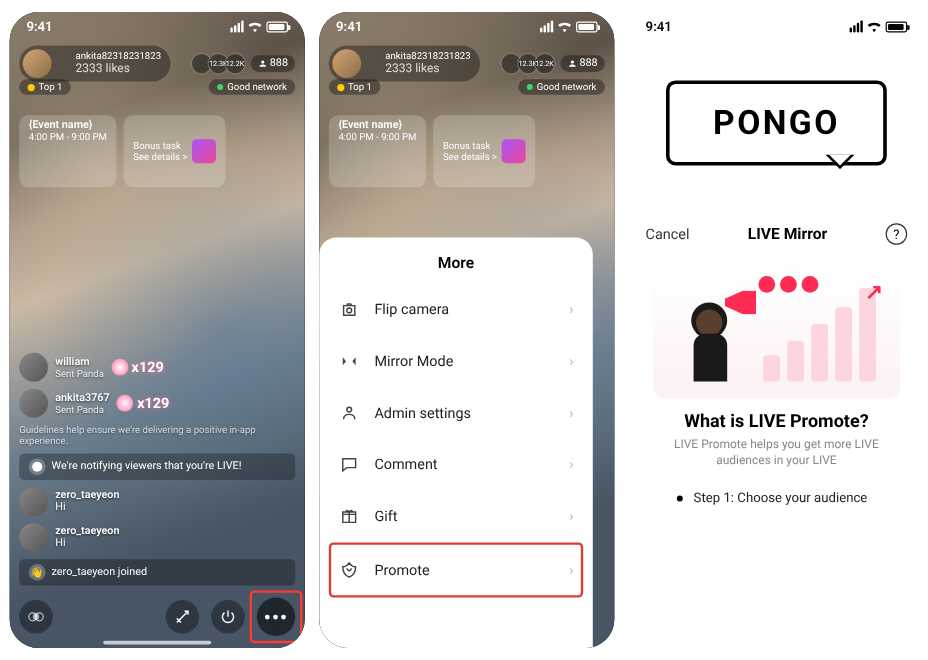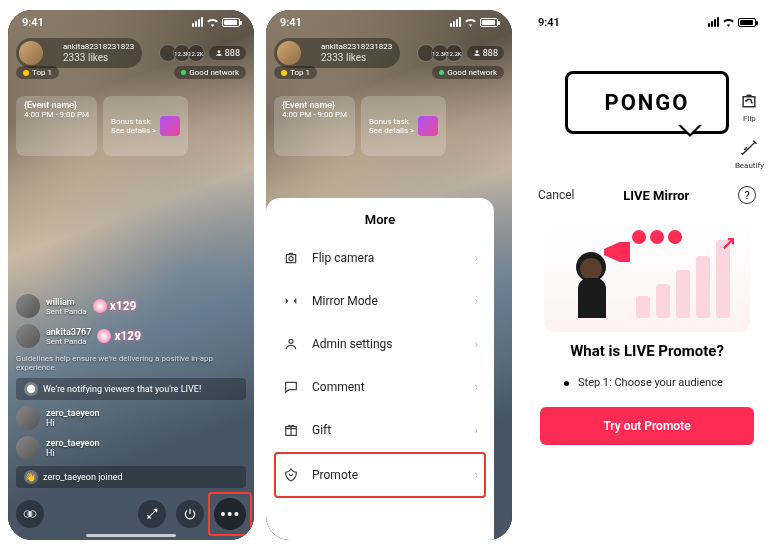--- a/index.html
+++ b/index.html
@@ -154,21 +154,21 @@
   .menu-item .icon{width:18px;height:18px;display:flex;align-items:center;justify-content:center;color:#444;}
   .menu-item .chev{margin-left:auto;color:#bbb;}
   .promote-highlight{border:2px solid #e03c31;border-radius:4px;margin:0 -6px;padding-left:6px;padding-right:6px;}
 
   
   .p3-top {
     position:absolute;top:0;left:0;right:0;height:170px;
     background:#fff;z-index:1;
     display:flex;align-items:center;justify-content:center;
   }
-  .bubble{position:relative;background:#fff;border:3px solid #000;border-radius:8px;padding:16px 36px;font-size:22px;font-weight:700;letter-spacing:2px;margin-top:14px;}
+  .bubble{position:relative;background:#fff;border:3px solid #000;border-radius:8px;padding:16px 36px;font-size:28px;font-weight:700;letter-spacing:2px;margin-top:14px;}
   .bubble::after{content:"";position:absolute;bottom:-18px;right:24px;width:0;height:0;border:12px solid transparent;border-top-color:#000;}
   .bubble::before{content:"";position:absolute;bottom:-12px;right:27px;width:0;height:0;border:9px solid transparent;border-top-color:#fff;z-index:1;}
   .side-tools{position:absolute;right:6px;top:80px;display:flex;flex-direction:column;gap:14px;z-index:3;}
   .tool{display:flex;flex-direction:column;align-items:center;gap:2px;color:#333;font-size:8px;}
   .tool .ic{width:22px;height:22px;display:flex;align-items:center;justify-content:center;}
   .p3-sheet{position:absolute;left:0;right:0;bottom:0;height:368px;background:#fff;border-radius:14px 14px 0 0;z-index:8;}
   .p3-header{display:flex;align-items:center;justify-content:space-between;padding:14px 14px 8px;font-size:13px;}
   .p3-header .cancel{font-size:12px;color:#333;}
   .p3-header .title{font-weight:700;}
   .p3-header .help{width:18px;height:18px;border:1.5px solid #333;border-radius:50%;display:flex;align-items:center;justify-content:center;font-size:11px;}
@@ -466,39 +466,20 @@
           <span></span>
           <span></span>
           <span></span>
         </div>
       <svg class="wifi-icon" viewBox="0 0 24 18">
           <path d="M12 18l-3-4c1.7-1.3 4.3-1.3 6 0zM5 10l-3-3c5.5-5 14.5-5 20 0l-3 3c-3.9-3.5-10.1-3.5-14 0z" fill="currentColor"></path>
         </svg>
       <div class="batt"></div>
     </div>
   </div>
-  <div class="side-tools">
-    <div class="tool">
-      <div class="ic">
-          <svg width="20" height="20" viewBox="0 0 24 24">
-            <path fill="none" stroke="#333" stroke-width="1.8" d="M5 7h14v12H5zM9 7l1-2h4l1 2"></path>
-            <path fill="none" stroke="#333" stroke-width="1.8" d="M9 13a3 3 0 016 0M9 13l-1-2M15 13l1 2"></path>
-          </svg>
-        </div>
-      <span>Flip</span>
-    </div>
-    <div class="tool">
-      <div class="ic">
-          <svg width="20" height="20" viewBox="0 0 24 24">
-            <path fill="none" stroke="#333" stroke-width="1.8" d="M5 19L19 5M17 3l4 4M6 14l2-1 1-2M3 18l2 2"></path>
-          </svg>
-        </div>
-      <span>Beautify</span>
-    </div>
-  </div>
 
   <div class="p3-sheet">
     <div class="p3-header">
       <span class="cancel">Cancel</span>
       <span class="title">LIVE Mirror</span>
       <span class="help">?</span>
     </div>
     <div class="illus">
       <div class="bars">
           <span></span>
@@ -515,20 +496,20 @@
         </div>
       <div class="mega"></div>
       <div class="hearts">
           <span></span>
           <span></span>
           <span></span>
         </div>
     </div>
     <div class="p3-body">
       <div class="p3-h">What is LIVE Promote?</div>
+      <div class="p3-sub">LIVE Promote helps you get more LIVE audiences in your LIVE</div>
       <ul class="steps">
         <li>Step 1: Choose your audience</li>
       </ul>
     </div>
-    <div class="cta">Try out Promote</div>
   </div>
   <div class="home-ind dark"></div>
 </div>
 
 </body></html>

